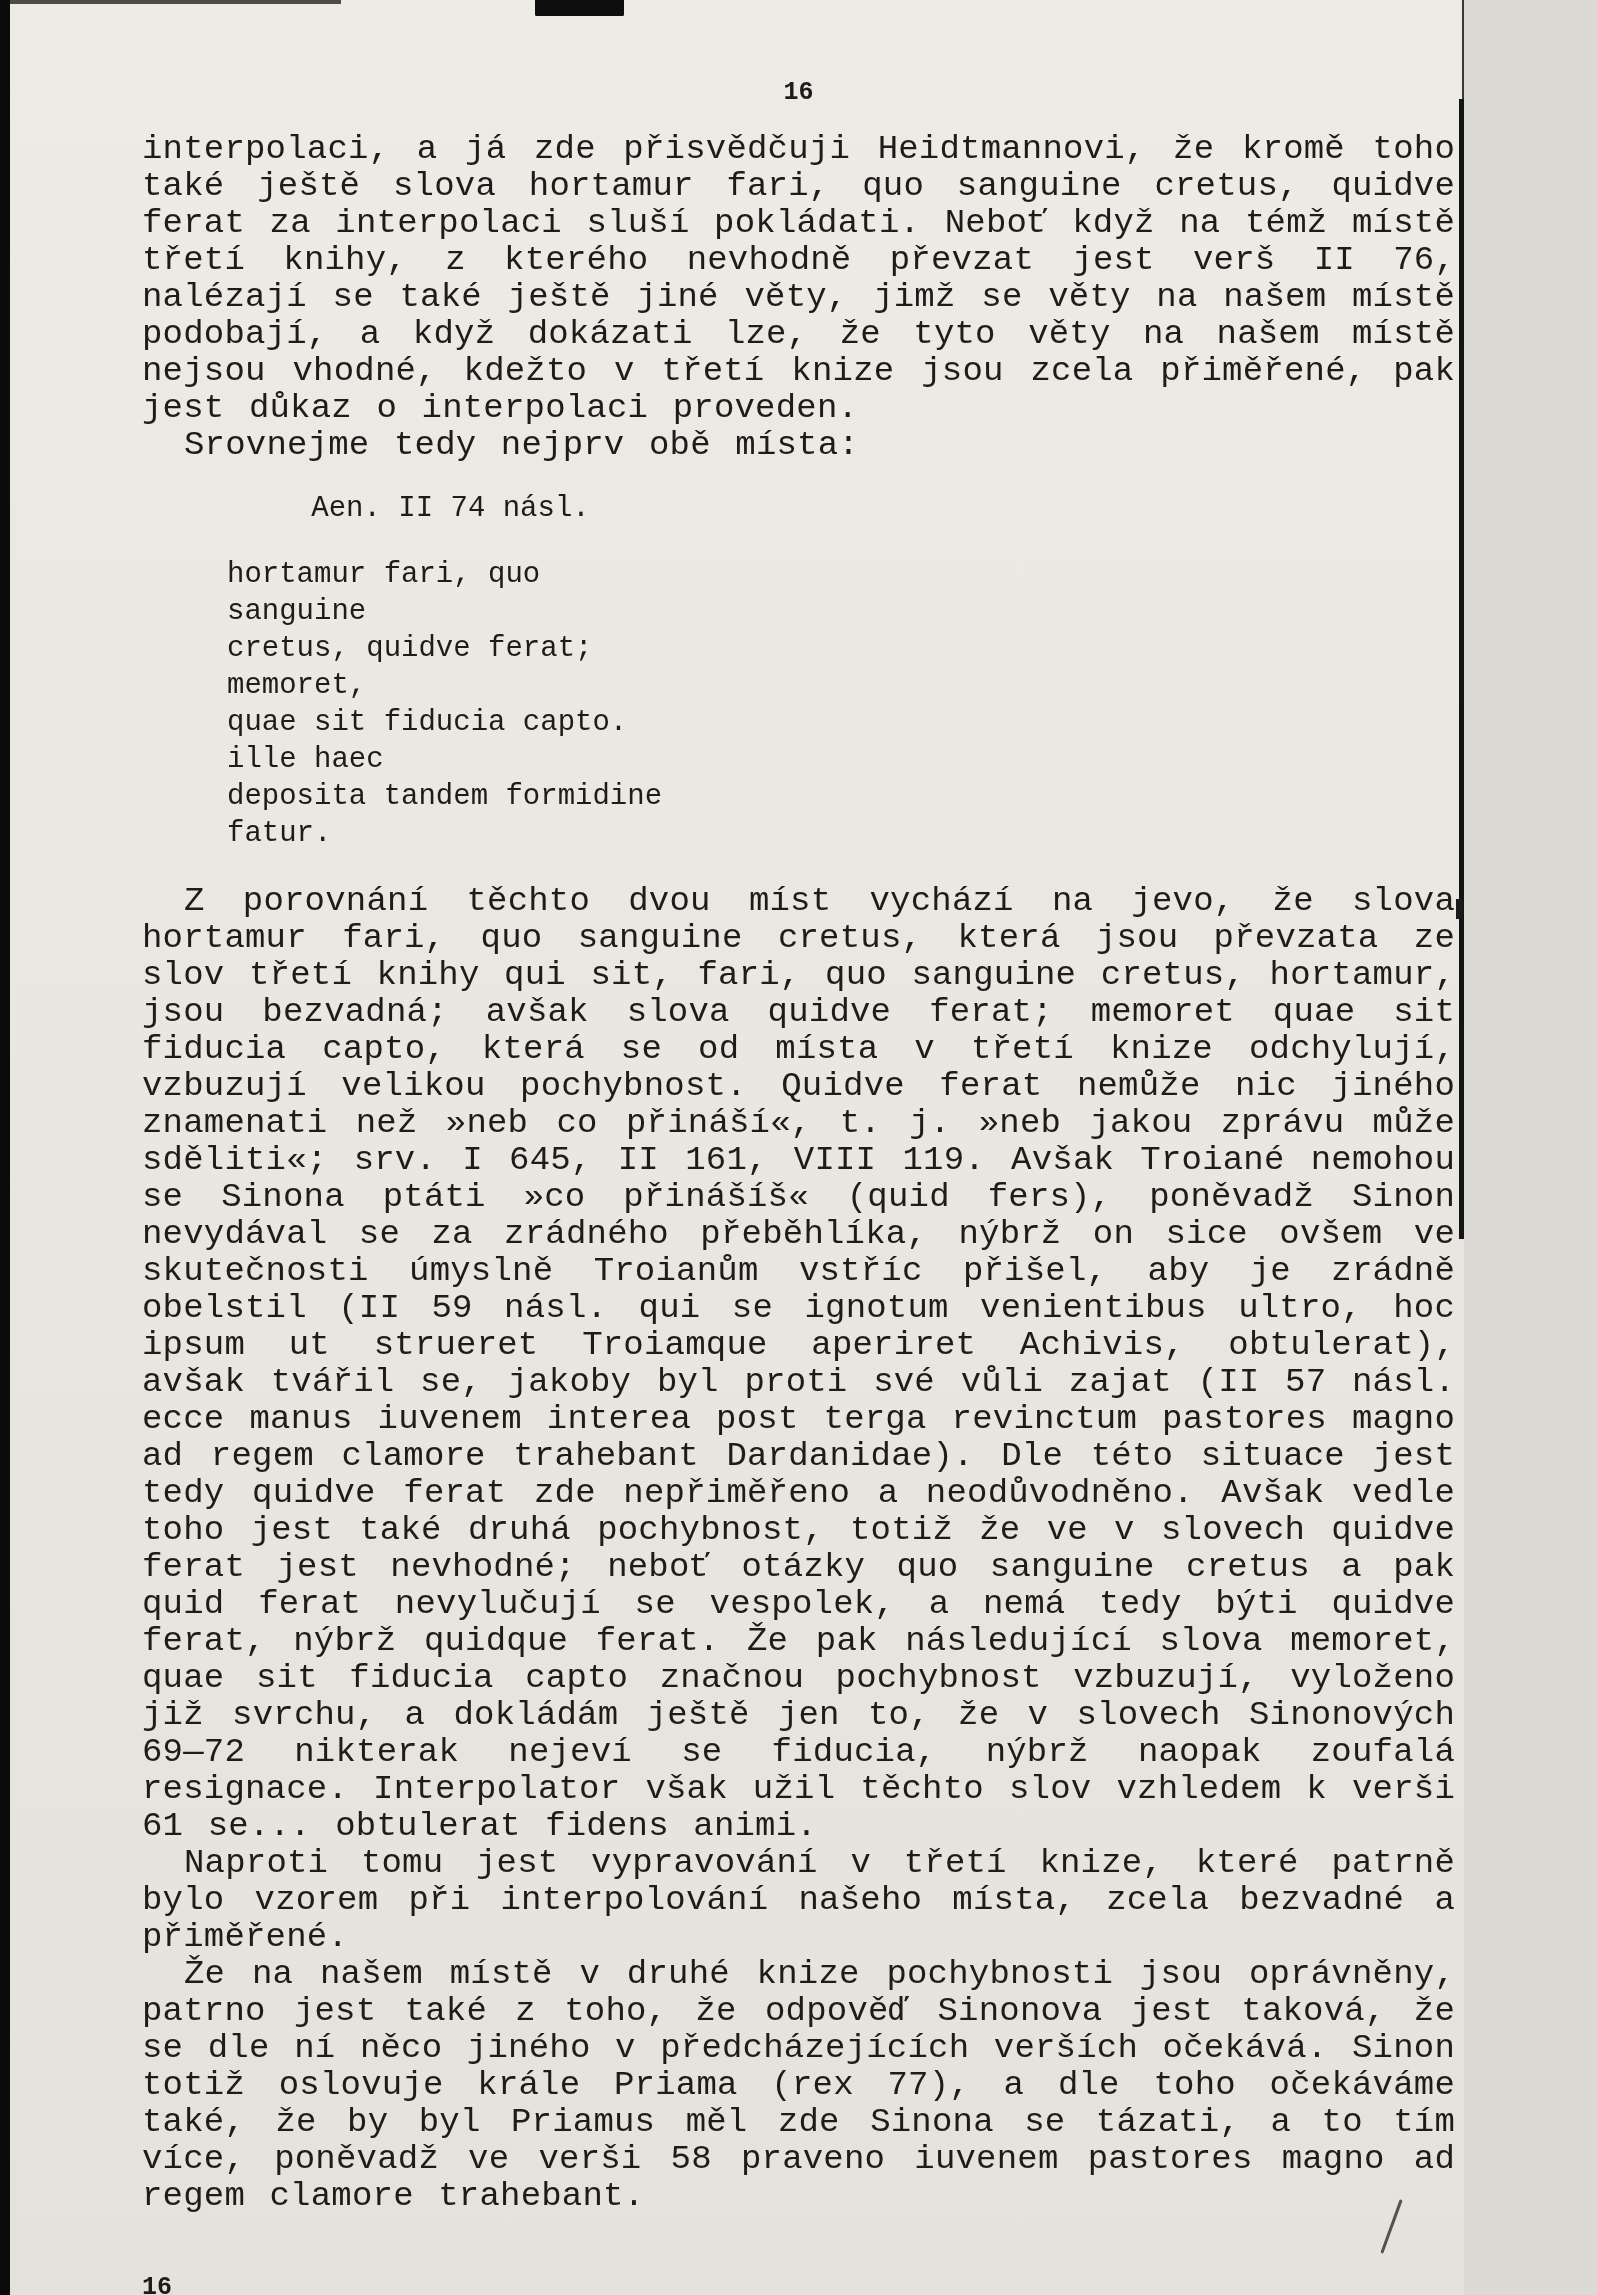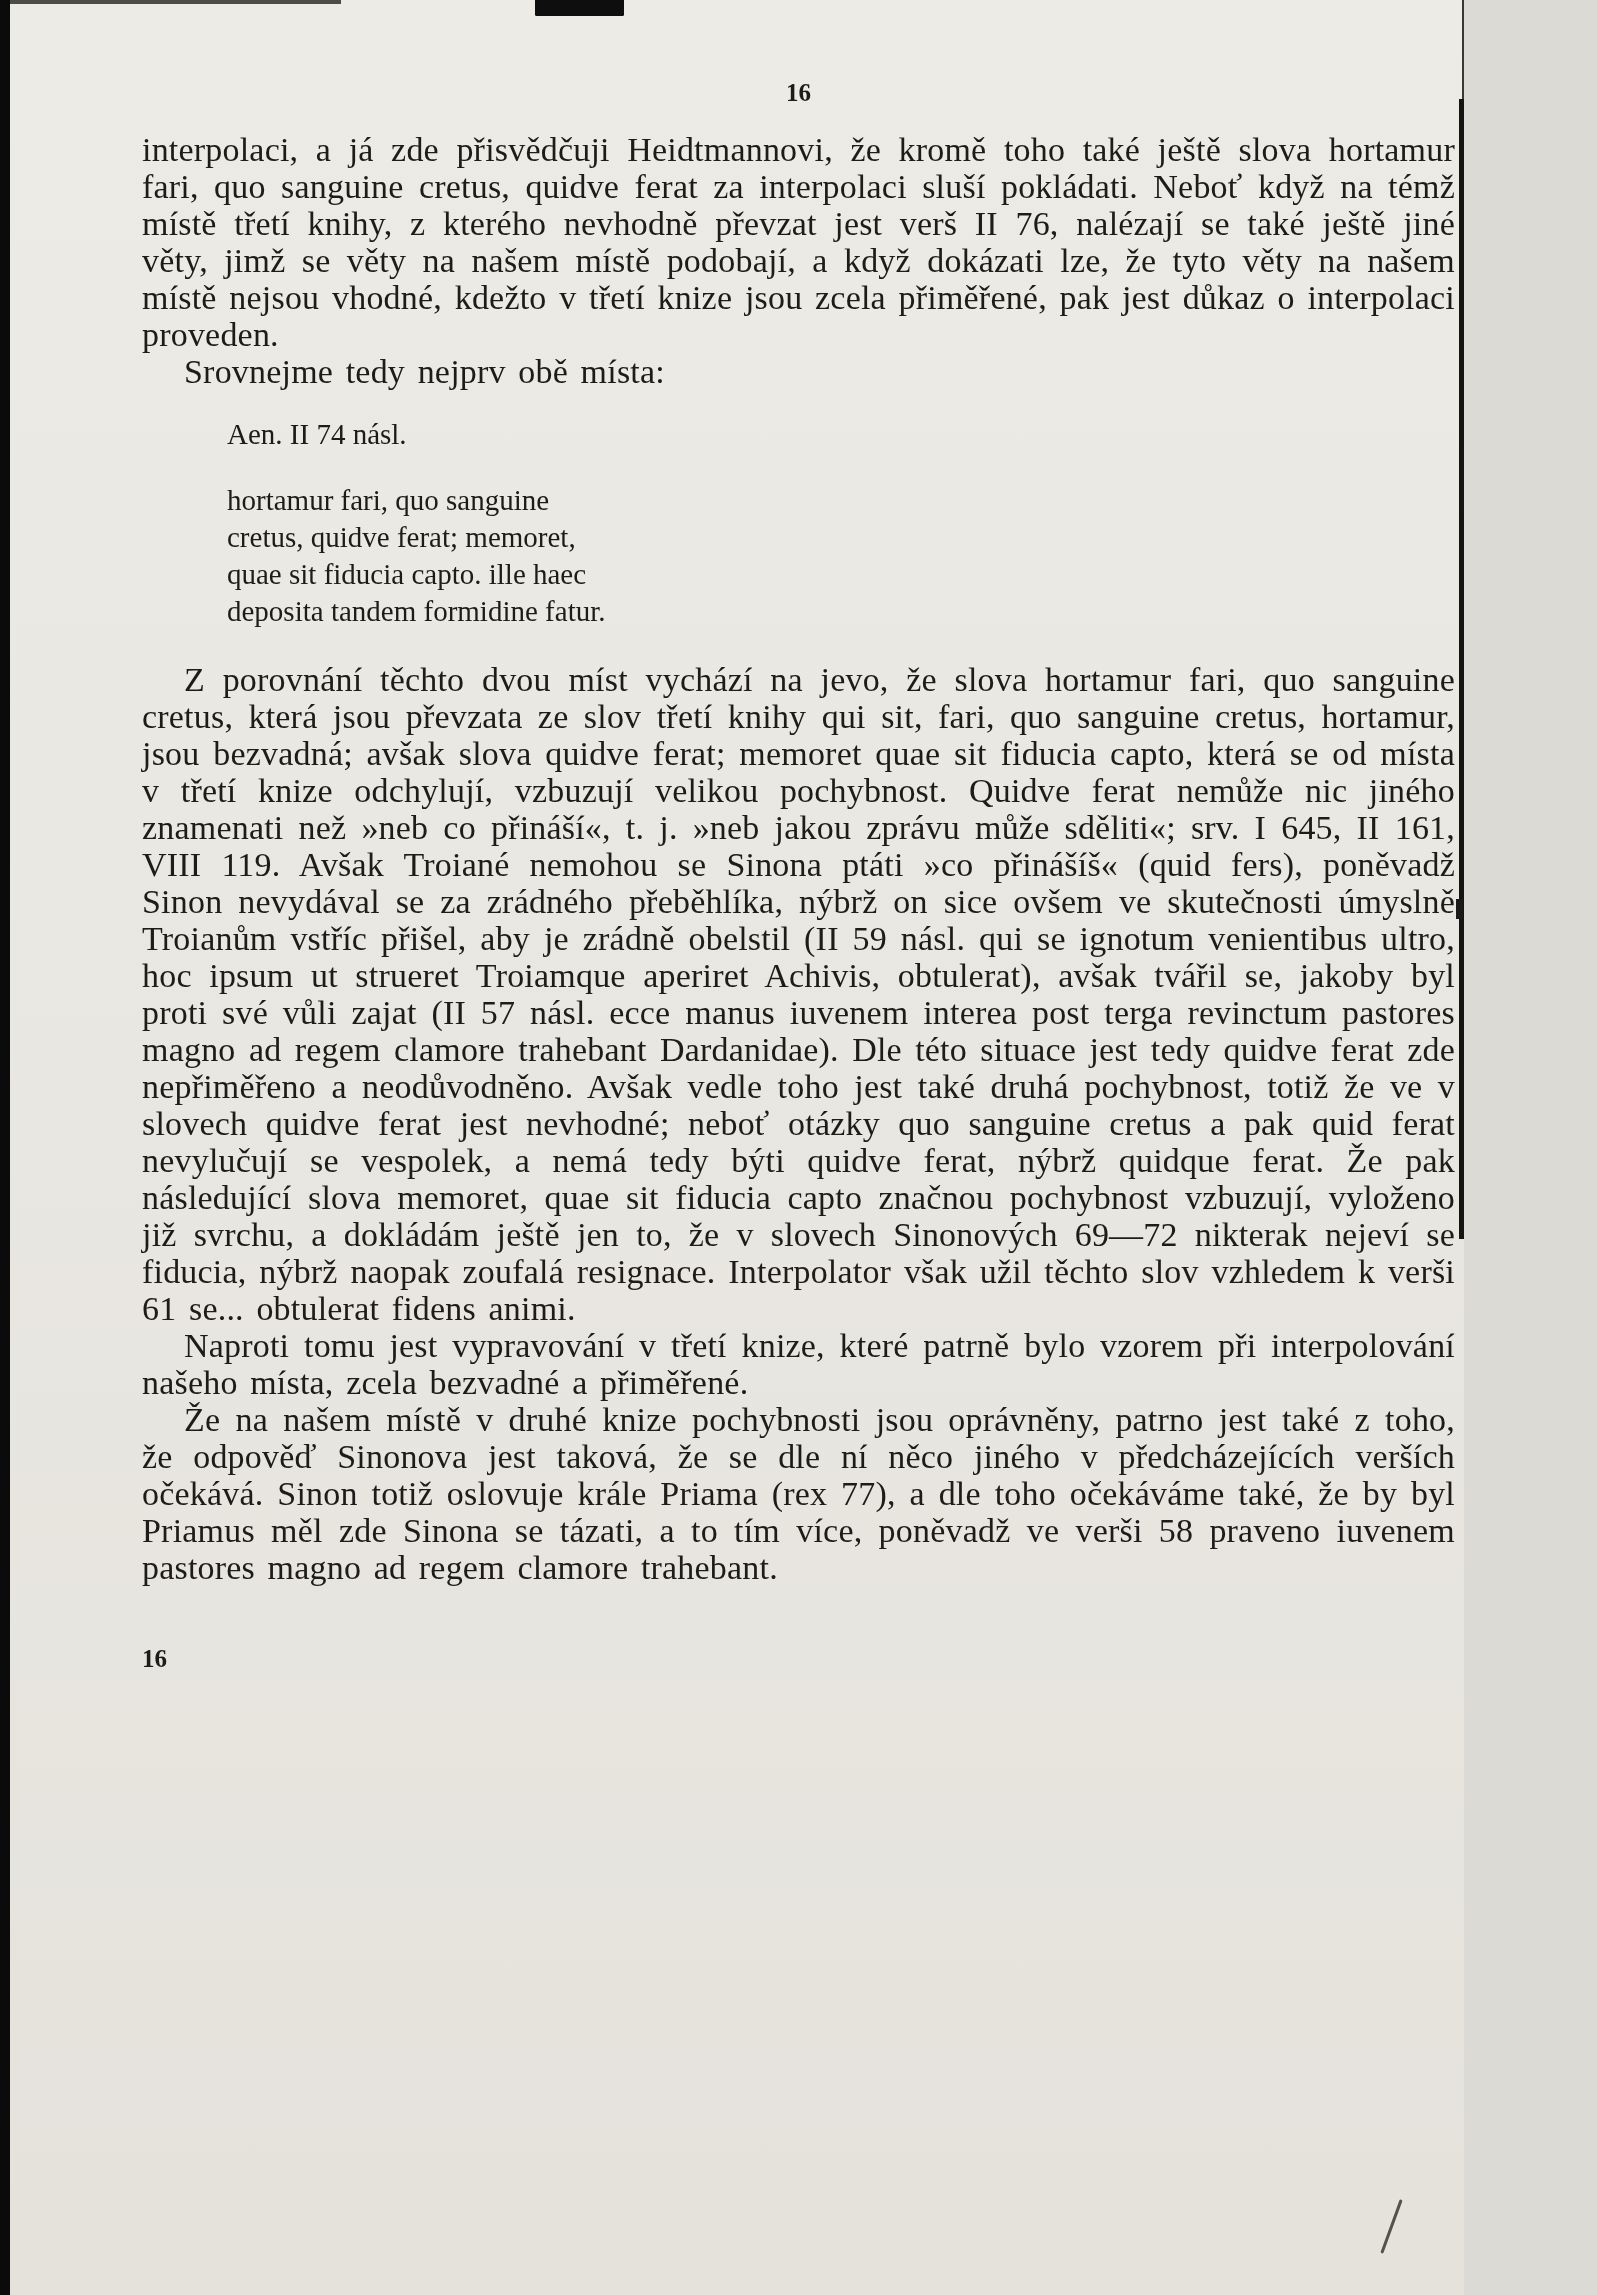--- a/index.html
+++ b/index.html
@@ -8,21 +8,21 @@
     width: 1597px;
     height: 2295px;
     overflow: hidden;
     background: #dcdad4;
   }
   .scan {
     position: relative;
     width: 1464px;
     height: 2295px;
     background: linear-gradient(180deg, #edebe6 0%, #e9e7e1 45%, #e4e2db 100%);
-    font-family: Liberation Serif, serif;
+    font-family: Liberation Mono, monospace;
     color: #1e1c19;
   }
   
   .artifact { position: absolute; pointer-events: none; }
   .edge-left { left: 0; top: 0; width: 10px; height: 100%; background: #0b0b0b; }
   .top-line { left: 10px; top: 0; width: 331px; height: 3.9px; background: #26241f; opacity: .8; }
   .top-bar { left: 535px; top: 0; width: 89px; height: 16px; background: #0e0e0e; border-radius: 0 0 1.5px 1.5px; }
   .edge-right-upper { right: 0; top: 0; width: 2.3px; height: 100px; background: #3a3833; }
   .edge-right { right: 0; top: 99px; width: 5.4px; height: 1140px; background: #141414; }
   .slash-br { right: 71px; bottom: 40px; width: 3.1px; height: 57px; background: #55524b; transform: rotate(20deg); border-radius: 1.5px; }
@@ -56,21 +56,21 @@
   .quotes {
     display: flex;
     align-items: flex-start;
     margin: 26px 0 31px 85px;
     font-size: 29px;
     line-height: 37px;
   }
   .quote { width: 447px; }
   .quote-r { width: 439px; margin-left: 208px; }
   .quote-head {
-    text-align: left;
+    text-align: center;
     margin-bottom: 26px;
   }
   .quote-text {
     white-space: pre-line;
     margin-top: 29px;
   }
 </style>
 </head>
 <body>
 

